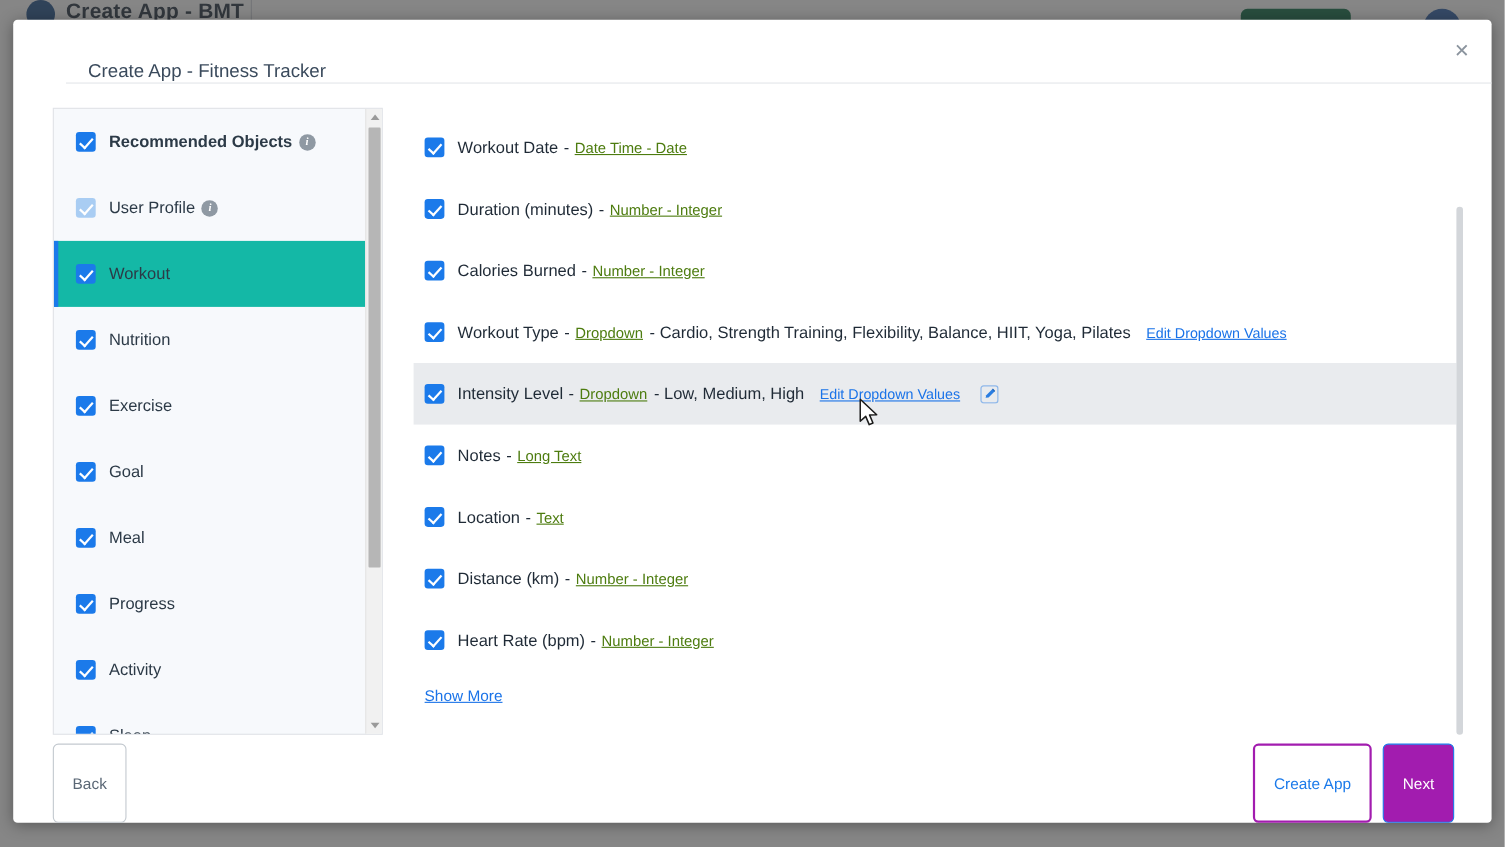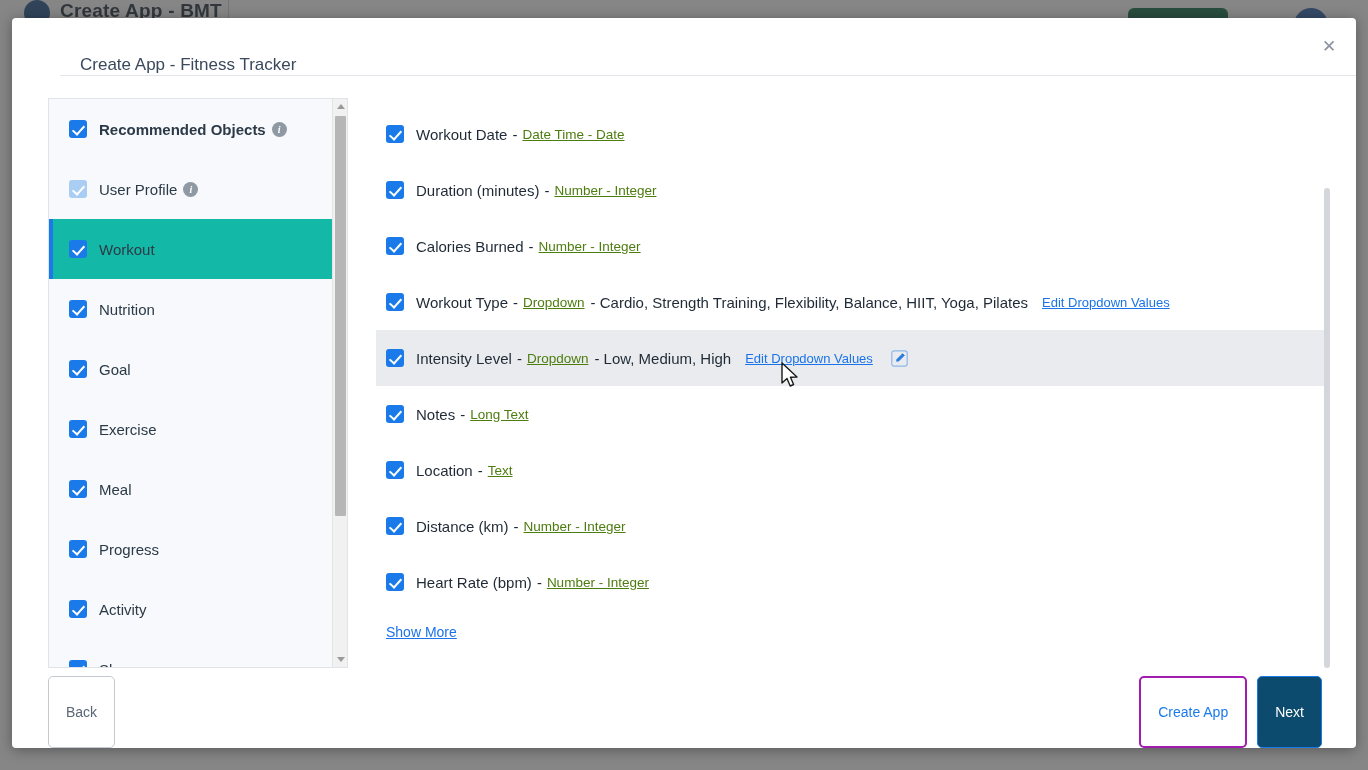--- a/index.html
+++ b/index.html
@@ -182,21 +182,21 @@
   .btn {
     font-family: "Liberation Sans", sans-serif; cursor: pointer;
     border-radius: 5px; font-size: 14px; padding: 9px 17px;
     background: #ffffff;
   }
   .btn-back { border: 1px solid #c3c9cf; color: #5a6775; }
   .btn-create {
     border: 2px solid #a21caf; color: #1b7aea; margin-left: auto;
   }
   .btn-next {
-    border: 1px solid #1b7aea; background: #0c4a6e; color: #ffffff;
+    border: 1px solid #1b7aea; background: #a21caf; color: #ffffff;
     margin-left: 10px;
   }
 
   
   .cursor { position: absolute; left: 781px; top: 362px; pointer-events: none; }
 </style>
 </head>
 <body>
 
 <div class="bg-app">
@@ -235,25 +235,25 @@
           <div class="sb-item selected">
             <div class="cb"></div>
             <span class="sb-label">Workout</span>
           </div>
           <div class="sb-item">
             <div class="cb"></div>
             <span class="sb-label">Nutrition</span>
           </div>
           <div class="sb-item">
             <div class="cb"></div>
+            <span class="sb-label">Exercise</span>
+          </div>
+          <div class="sb-item">
+            <div class="cb"></div>
             <span class="sb-label">Goal</span>
-          </div>
-          <div class="sb-item">
-            <div class="cb"></div>
-            <span class="sb-label">Exercise</span>
           </div>
           <div class="sb-item">
             <div class="cb"></div>
             <span class="sb-label">Meal</span>
           </div>
           <div class="sb-item">
             <div class="cb"></div>
             <span class="sb-label">Progress</span>
           </div>
           <div class="sb-item">

